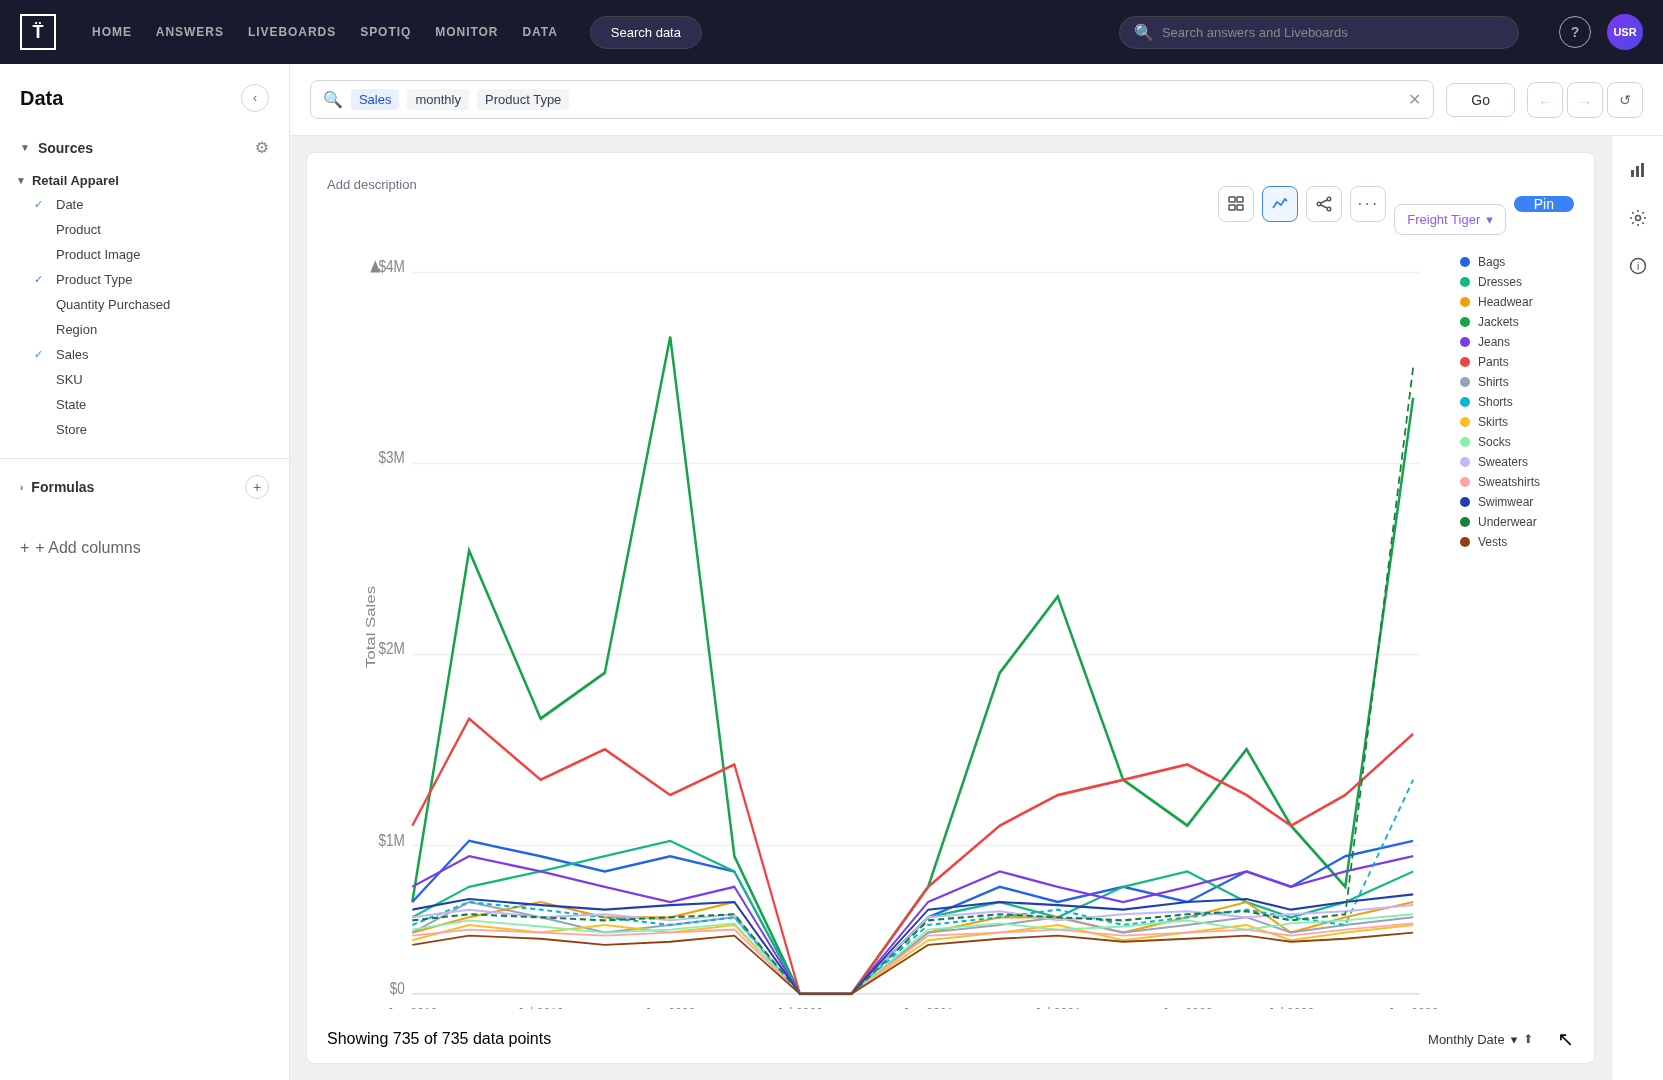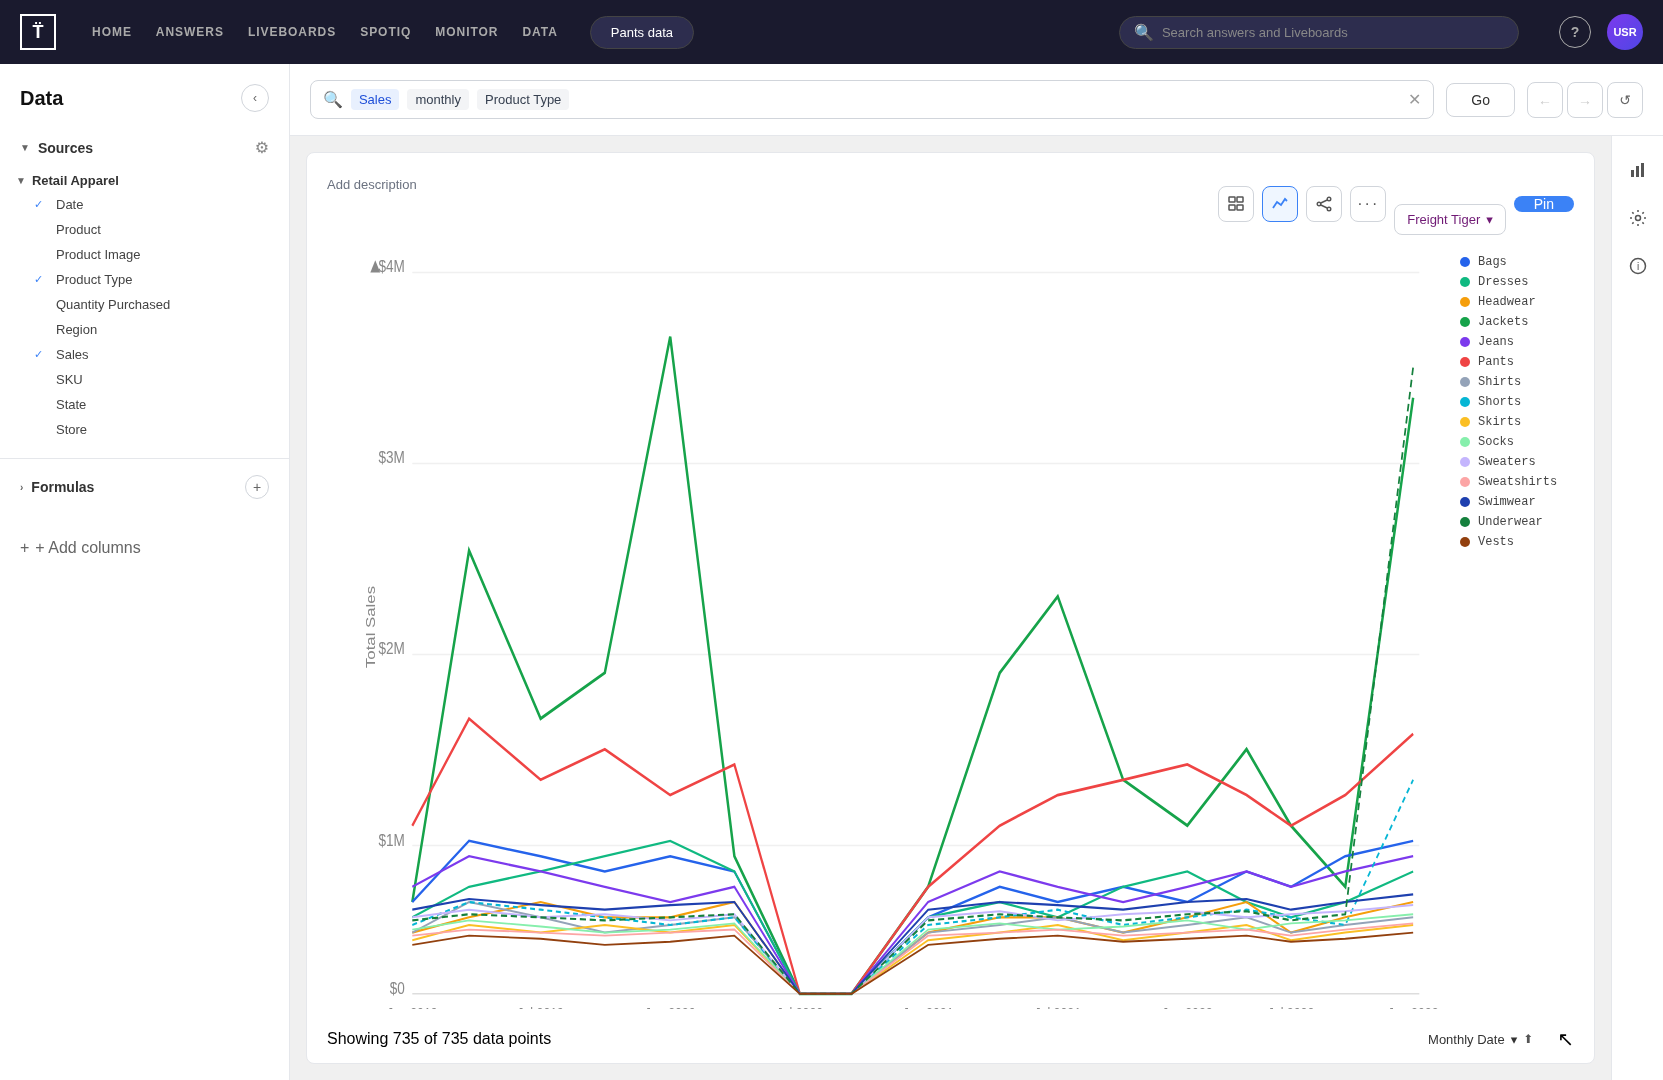--- a/index.html
+++ b/index.html
@@ -314,21 +314,21 @@
       border-radius: 8px;
       display: flex; align-items: center; justify-content: center;
       cursor: pointer; color: #555; font-size: 14px; background: white;
     }
     .chart-action-btn.active { background: #eff6ff; border-color: #3b82f6; color: #3b82f6; }
     .freight-tiger-btn {
       display: flex; align-items: center; gap: 6px;
       border: 1.5px solid #d1d5db;
       border-radius: 8px;
       padding: 7px 12px;
-      font-size: 13px; color: #701a75;
+      font-size: 13px; color: #8b5cf6;
       cursor: pointer; background: white; margin-top: 31px;
     }
     .pin-btn {
       background: #3b82f6;
       color: white;
       border: none;
       border-radius: 8px;
       padding: 0 20px;
       font-size: 14px;
       font-weight: 400;
@@ -368,21 +368,21 @@
     .chart-legend {
       width: 140px;
       padding: 10px 16px;
       display: flex;
       flex-direction: column;
       gap: 6px;
       overflow-y: auto;
     }
     .legend-item {
       display: flex; align-items: center; gap: 8px;
-      font-size: 12px; color: #444; font-family: Liberation Mono, monospace;
+      font-size: 12px; color: #444;
     }
     .legend-dot {
       width: 10px; height: 10px;
       border-radius: 50%;
       flex-shrink: 0;
     }
     .chart-footer {
       padding: 8px 20px 12px;
       display: flex;
       align-items: center;
@@ -405,21 +405,21 @@
 <nav class="topnav">
   <div class="logo">
     <div class="logo-icon">T̈</div>
   </div>
   <span class="nav-item">HOME</span>
   <span class="nav-item">ANSWERS</span>
   <span class="nav-item">LIVEBOARDS</span>
   <span class="nav-item">SPOTIQ</span>
   <span class="nav-item">MONITOR</span>
   <span class="nav-item">DATA</span>
-  <button class="search-data-btn">Pants data</button>
+  <button class="search-data-btn">Search data</button>
   <div class="search-bar-top">
     <span>🔍</span>
     <input type="text" placeholder="Search answers and Liveboards" style="">
   </div>
   <div class="nav-right">
     <div class="help-btn">?</div>
     <div class="avatar">USR</div>
   </div>
 </nav>
 

